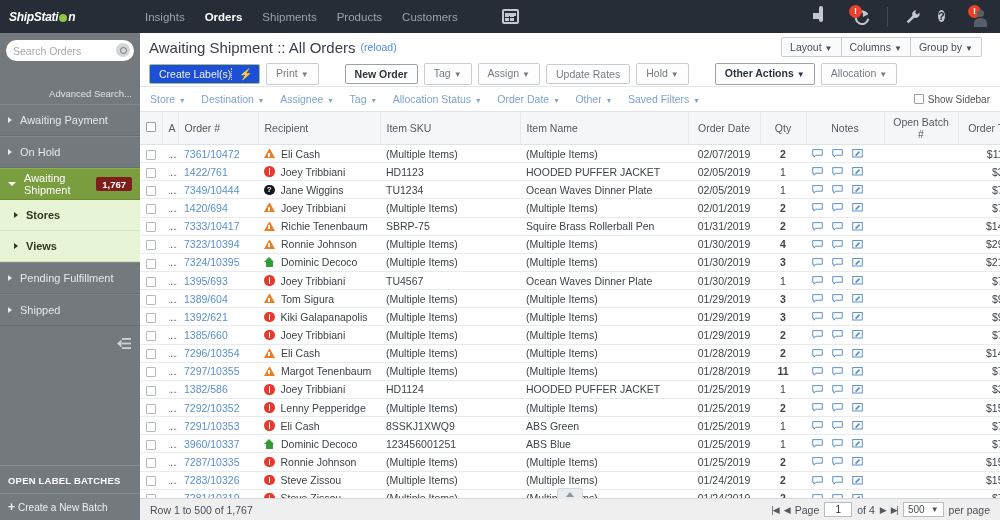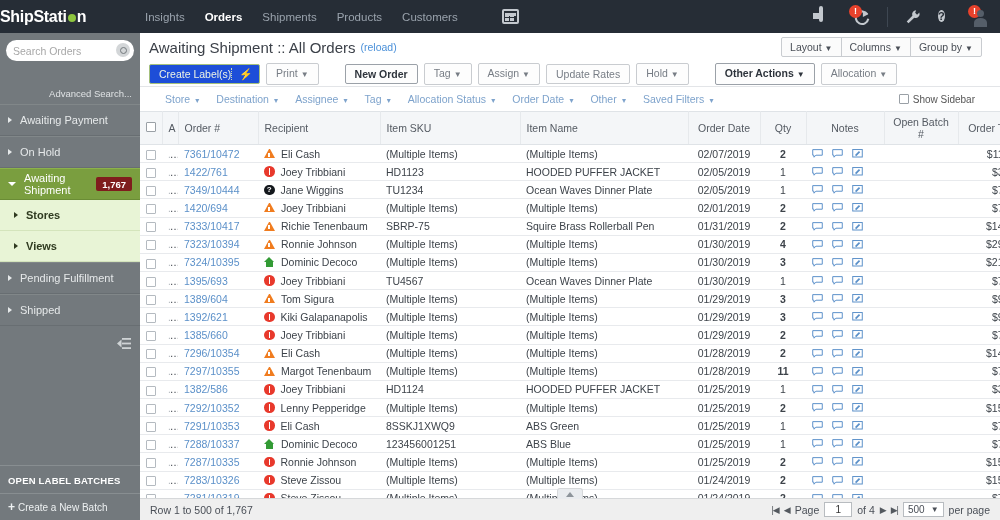--- a/index.html
+++ b/index.html
@@ -11,22 +11,22 @@
     background: #fff;
   }
   #app { position: relative; width: 1000px; height: 520px; display: flex; flex-direction: column; }
 
   
   .topnav {
     height: 33px; background: #262d36; flex: 0 0 33px;
     display: flex; align-items: center; position: relative;
   }
   .brand {
-    width: 140px; color: #fff;
-    font-size: 16px; font-weight: bold;
+    width: 140px; padding-left: 9px; color: #fff;
+    font-size: 12px; font-style: italic; font-weight: bold;
     letter-spacing: -0.3px; display: flex; align-items: center;
   }
   .brand .dot-o {
     display: inline-block; width: 8px; height: 8px; border-radius: 50%;
     background: #8ec63f; margin: 0 1px; position: relative; top: 1px;
   }
   .navlinks { display: flex; align-items: center; gap: 20px; margin-left: 5px; }
   .navlink { color: #9aa3ad; font-size: 11.5px; cursor: pointer; font-style: normal; }
   .navlink.active { color: #fff; font-weight: bold; }
   .nav-calc {
@@ -189,21 +189,21 @@
   }
   .btn.strong { color: #2e343c; border-color: #9ba1a8; font-weight: bold; margin-left: 20px; }
   .btn.primary {
     background: #1d4ed8; border-color: #a5c07c; color: #eef4e4;
     display: flex; align-items: flex-end; gap: 0; padding: 3px 6px 3px 9px;
   }
   .btn.primary .bolt { color: #d9e8c4; font-size: 11px; border-left: 1px dotted #cadcaf; padding-left: 7px; }
 
   .filterbar {
     height: 24px; flex: 0 0 24px; display: flex; align-items: center;
-    padding: 0 25px; gap: 17px; position: relative;
+    padding: 0 10px; gap: 17px; position: relative;
   }
   .filter-link { font-size: 10.5px; color: #7ea3cc; cursor: pointer; white-space: nowrap; }
   .filter-link .cdown { color: #7ea3cc; }
   .showsidebar {
     margin-left: auto; display: flex; align-items: center; gap: 4px;
     font-size: 10px; color: #555; cursor: pointer;
   }
   .cbx {
     width: 10px; height: 10px; border: 1px solid #9aa0a6; background: #fff;
     border-radius: 1px; display: inline-block;
@@ -1004,21 +1004,21 @@
                       <path d="M3.2 6.6 L7.6 2.3 l1.4 1.4 L4.6 8 Z" fill="#5b90c9"></path>
                     </svg>
                   </span>
                 </td>
                 <td class="c"></td>
                 <td class="r">$79.00</td>
               </tr>
               <tr>
                 <td class="c"><span class="row-cbx"></span></td>
                 <td class="c"><span class="dots">...</span></td>
-                <td><span class="order-link">7288/10337</span></td>
+                <td><span class="order-link">3960/10337</span></td>
                 <td>
                   <span class="recip">
                     <span class="ic-home"></span>
                     <span>Dominic Decoco</span>
                   </span>
                 </td>
                 <td>123456001251</td>
                 <td>ABS Blue</td>
                 <td class="c">01/25/2019</td>
                 <td class="c">1</td>

